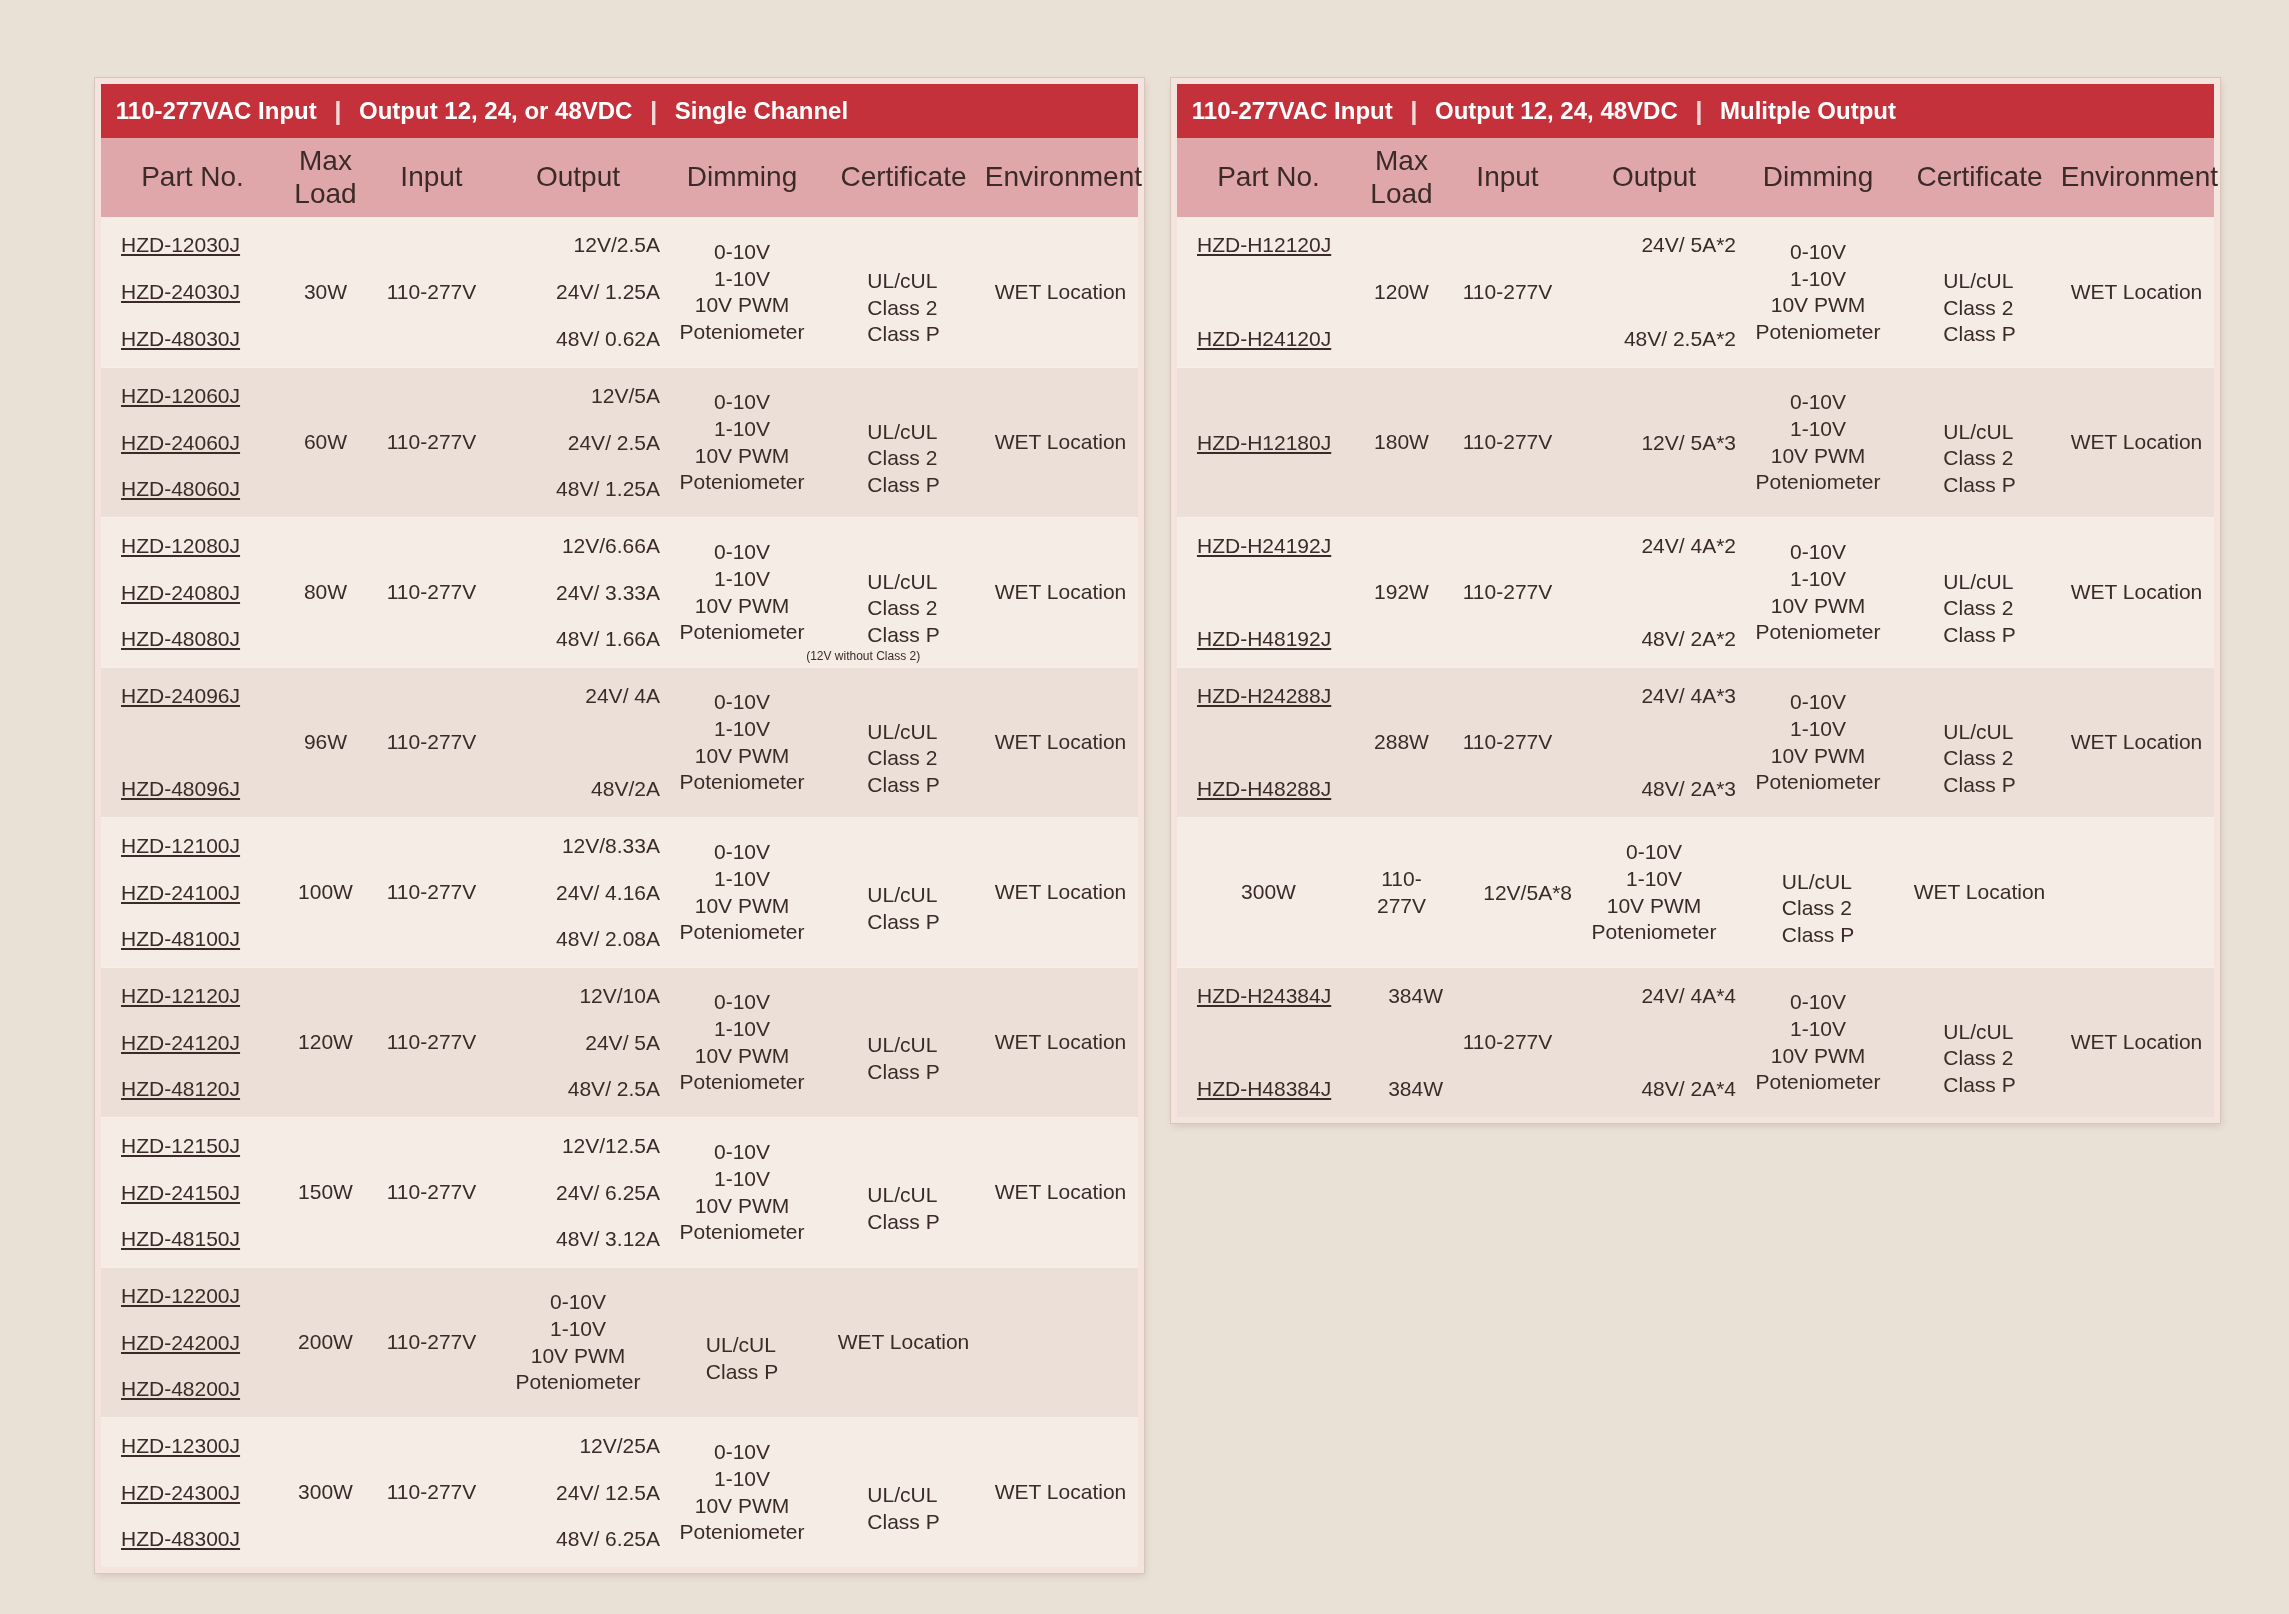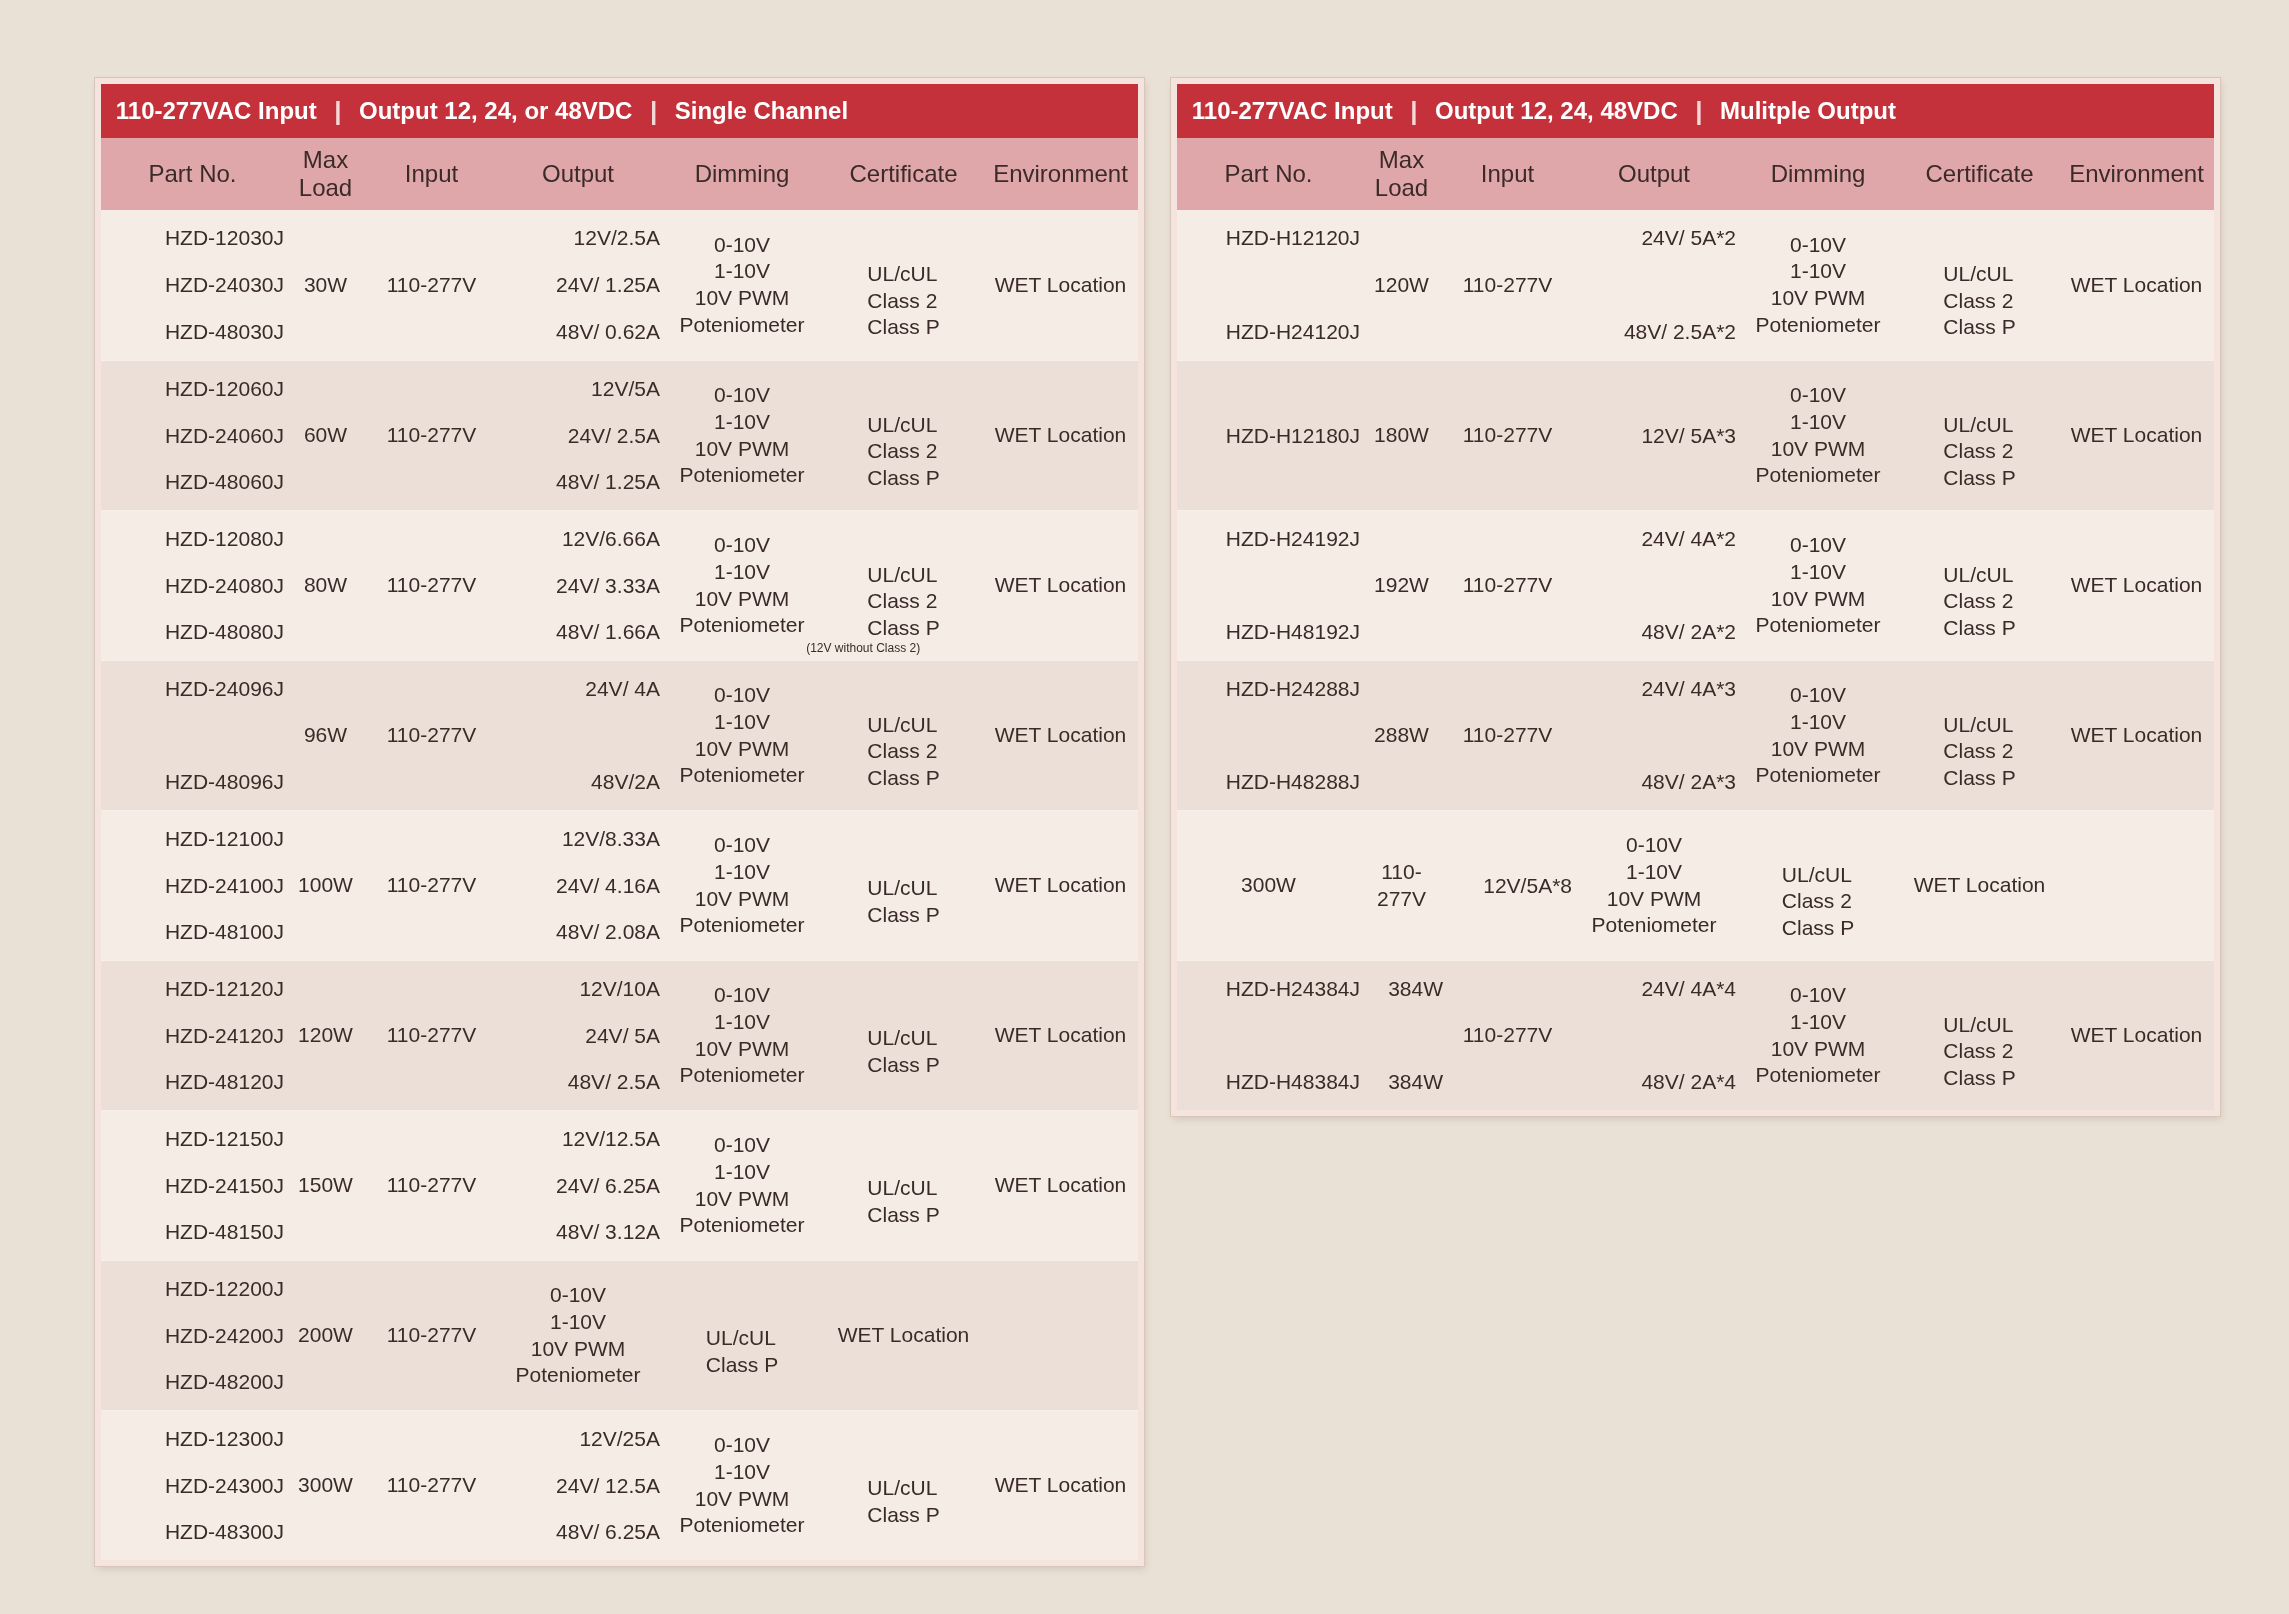--- a/index.html
+++ b/index.html
@@ -28,36 +28,36 @@
   }
   #table-left{left:95px;width:1049px;}
   #table-right{left:1171px;width:1049px;}
   .title-bar{
     height:54px;background:var(--title-bg);color:var(--title-text);
     display:flex;align-items:center;padding-left:14.8px;
     font-size:24px;font-weight:bold;white-space:nowrap;
   }
   .title-sep{margin:0 17.5px;font-size:26px;font-weight:bold;color:#F3D8D8;}
   .row{display:grid;grid-template-columns:183px 83px 129px 164px 164px 159px 1fr;}
-  .header-row{background:var(--header-bg);min-height:72px;font-size:24px;}
+  .header-row{background:var(--header-bg);min-height:72px;font-size:28px;}
   .header-cell{
     display:flex;align-items:center;justify-content:center;
     text-align:center;padding:7.4px 1.8px;line-height:1.15;
   }
   .group{position:relative;font-size:21px;height:150px;box-sizing:border-box;}
   .group.light{background:var(--row-light);}
   .group.dark{background:var(--row-dark);}
   .group + .group{border-top:1.8px solid var(--divider);}
   .cell{display:flex;align-items:center;justify-content:center;text-align:center;line-height:1.27;}
   .stack{
     display:flex;flex-direction:column;justify-content:space-between;
     box-sizing:border-box;height:100%;padding:14.8px 0;
   }
   .stack.single{justify-content:center;}
-  .part-stack{align-items:flex-end;padding-left:20px;}
+  .part-stack{align-items:flex-start;padding-left:20px;text-decoration:underline;}
   .center-stack{align-items:flex-end;}
   .part-no,.output-val,.load-val{line-height:26px;white-space:nowrap;}
   .multiline{line-height:1.27;}
   .cert-block{text-align:left;margin-top:32px;}
   .cert-note{
     position:absolute;left:68%;bottom:4.6px;font-size:12px;white-space:nowrap;
   }
 </style>
 </head>
 <body>

